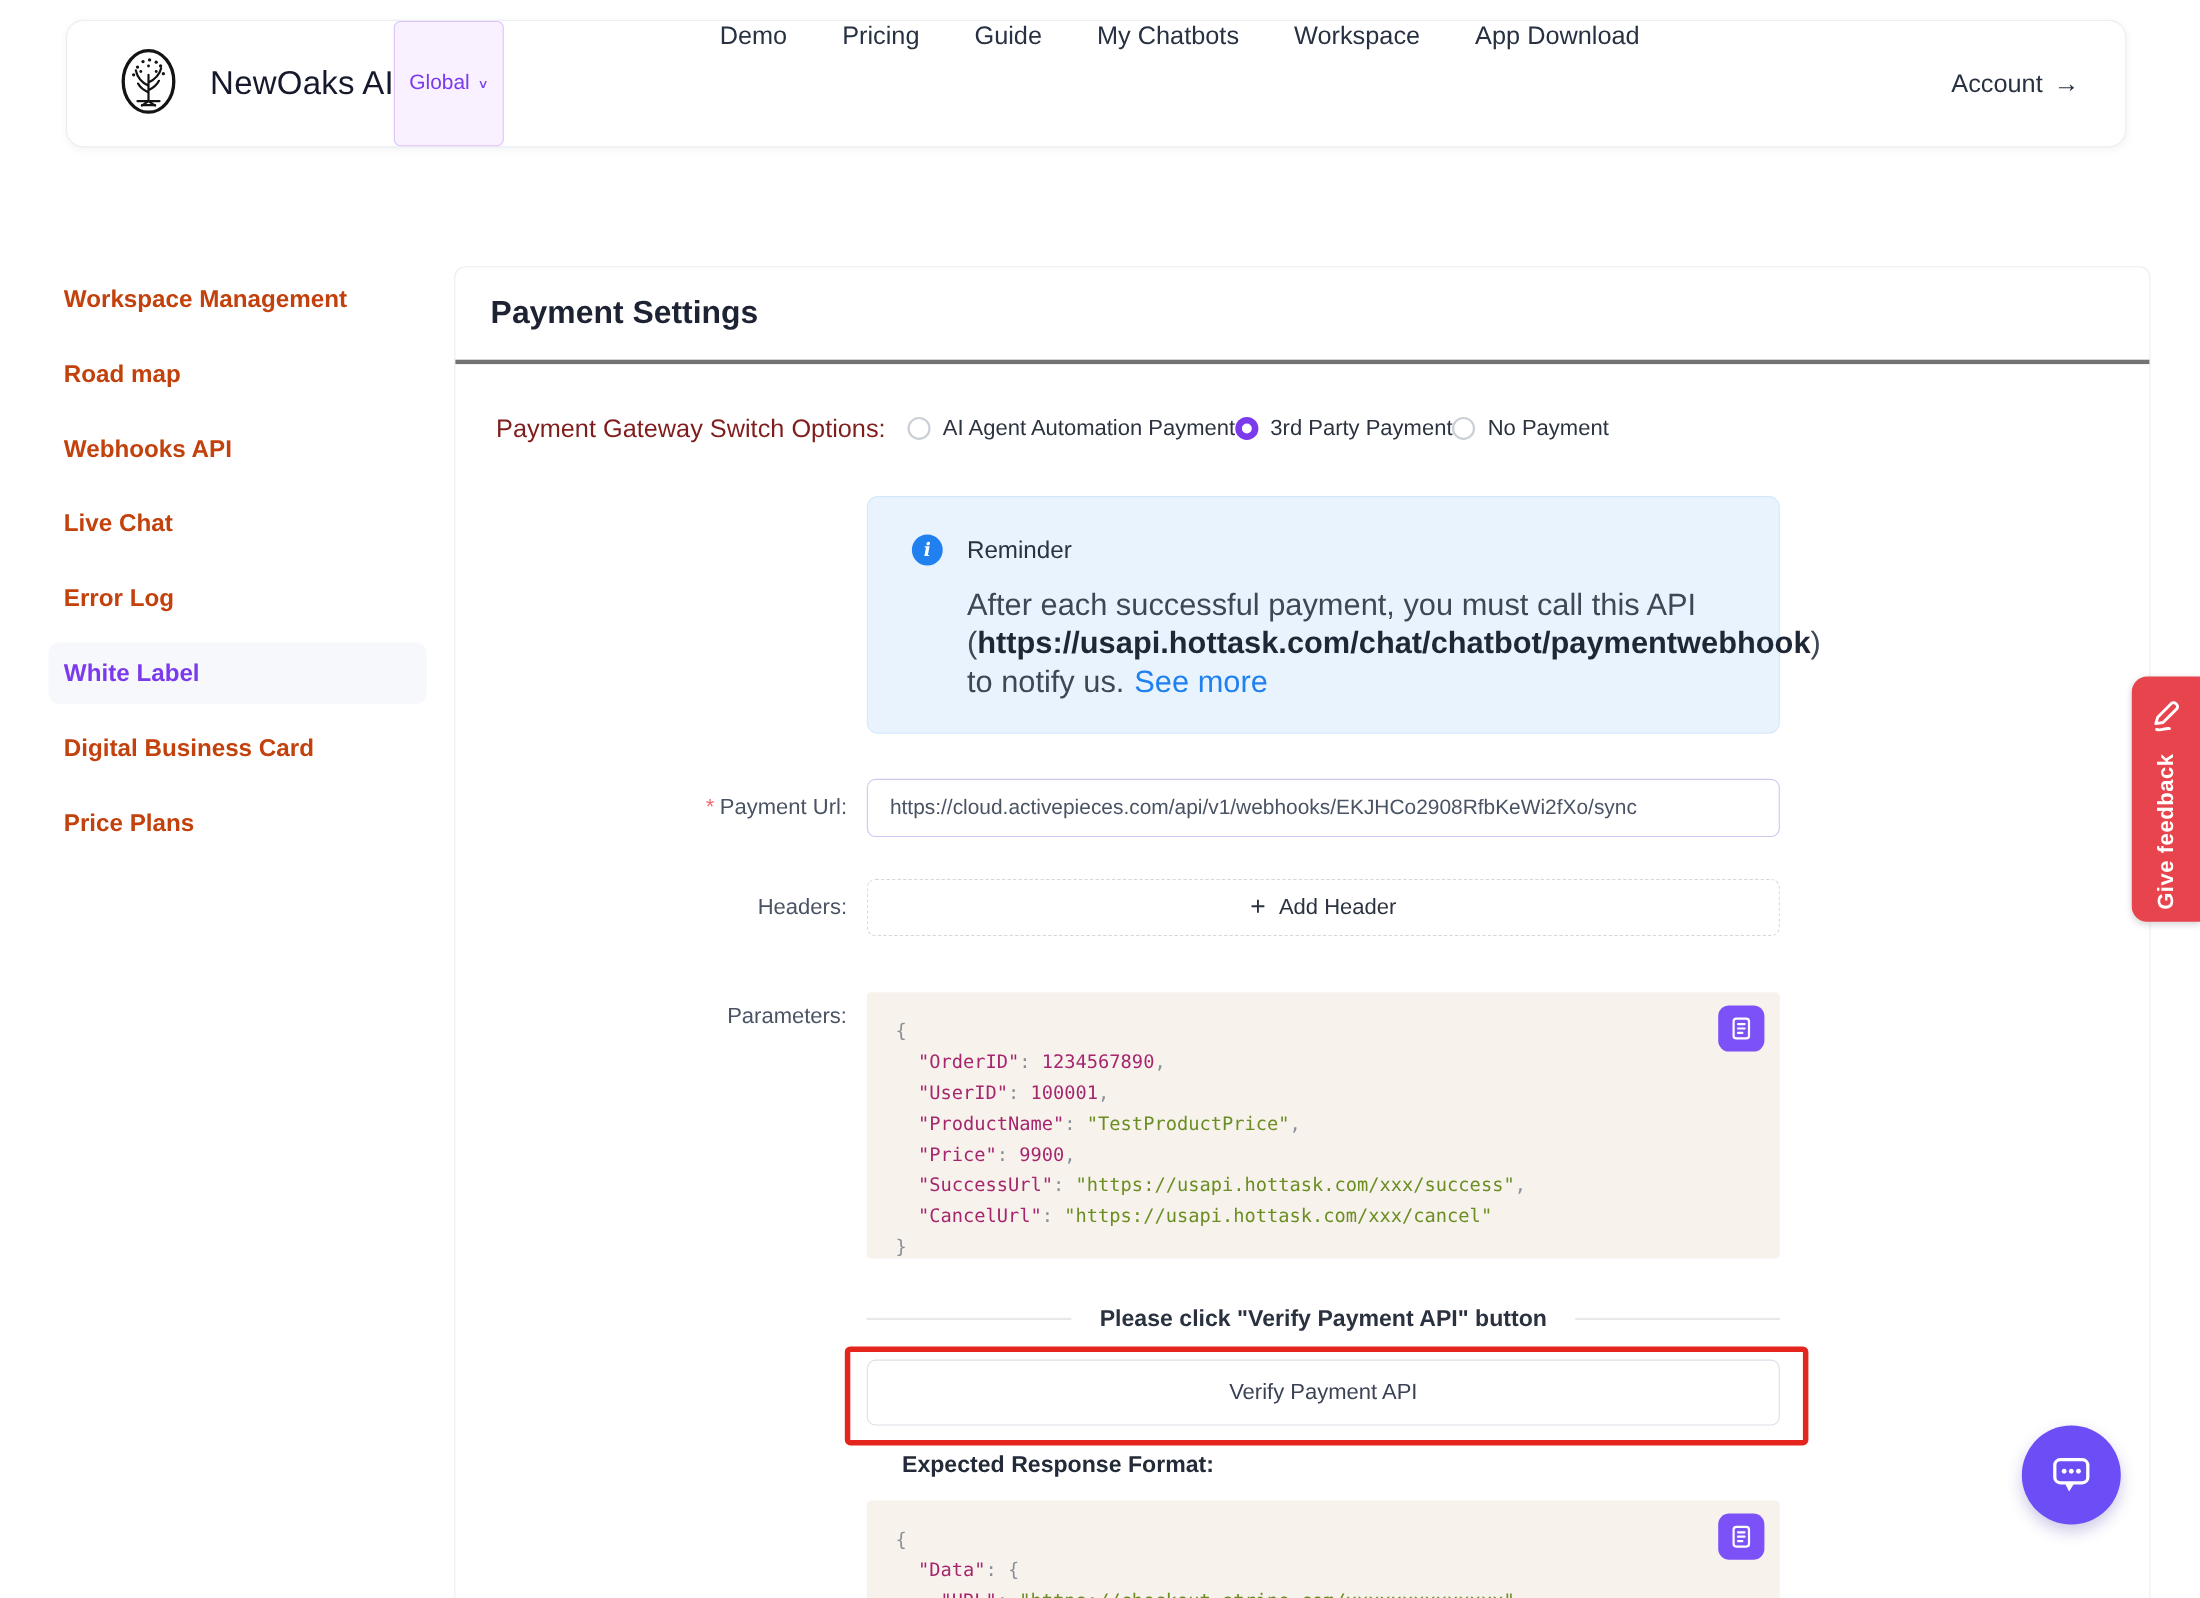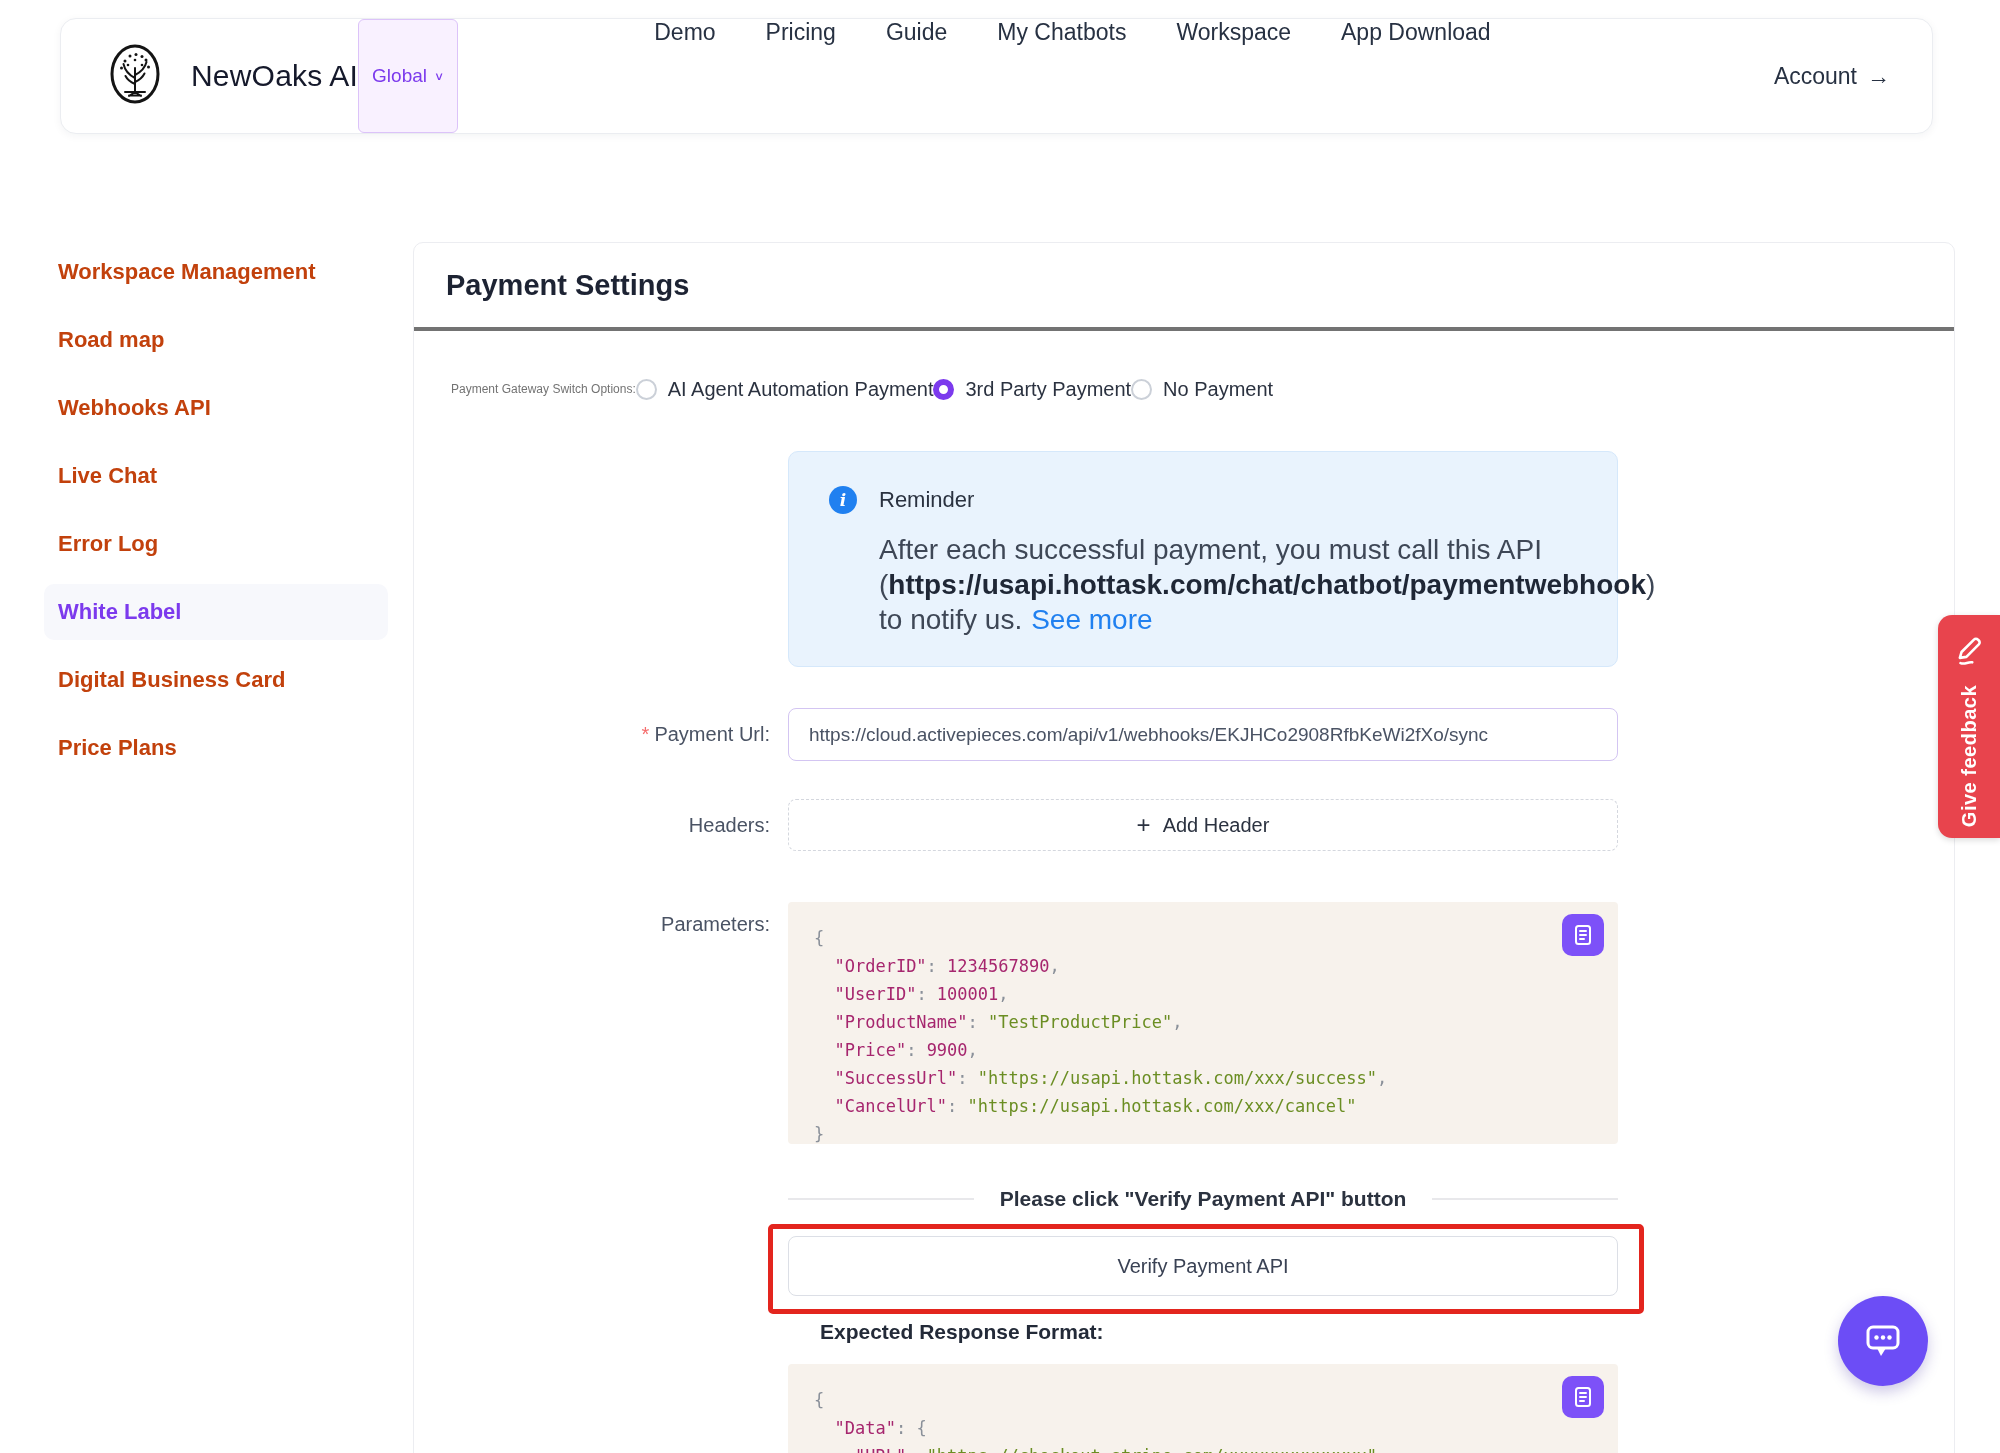--- a/index.html
+++ b/index.html
@@ -48,21 +48,21 @@
   .content { position:relative; }
 
   .row-label {
     position:absolute; width:332px; left:24px; text-align:right;
     font-size:20px; color:#4A5364; white-space:nowrap;
   }
   .req { color:#F56C6C; margin-right:5px; }
 
   
   .radio-row { position:absolute; top:36px; left:37px; height:44px; display:flex; align-items:center; }
-  .f-label { font-size:12px; color:#737373; }
+  .f-label { font-size:23px; color:#7f1d1d; margin-right:20px; }
   .radios { display:flex; align-items:center; }
   .radio { display:flex; align-items:center; gap:11px; font-size:20px; color:#2B3240; cursor:pointer; white-space:nowrap; }
   .rb { width:21px; height:21px; border-radius:50%; border:2px solid #CBD0D8; background:#fff; flex:0 0 auto; }
   .radio.checked .rb { border:6.5px solid #7C3AED; }
 
   
   .reminder {
     position:absolute; left:374px; top:120px; width:830px; height:216px;
     background:#E9F3FD; border:1px solid #D5E8FB; border-radius:10px;
     padding:34px 40px 0 40px;

